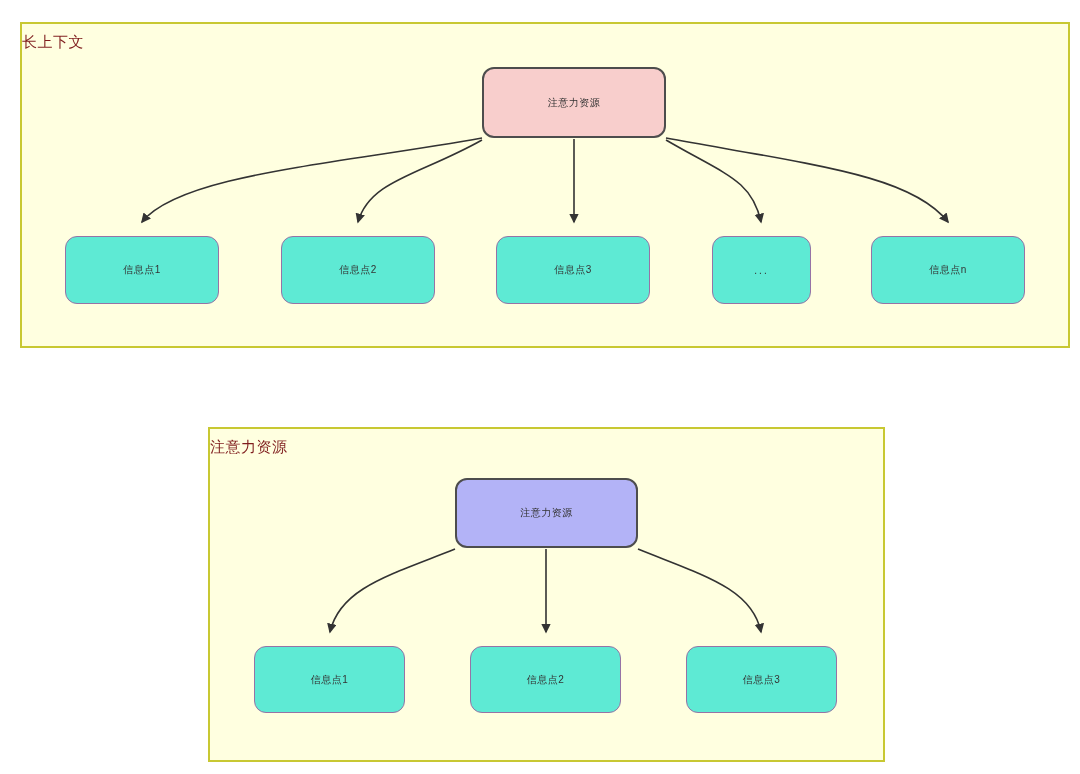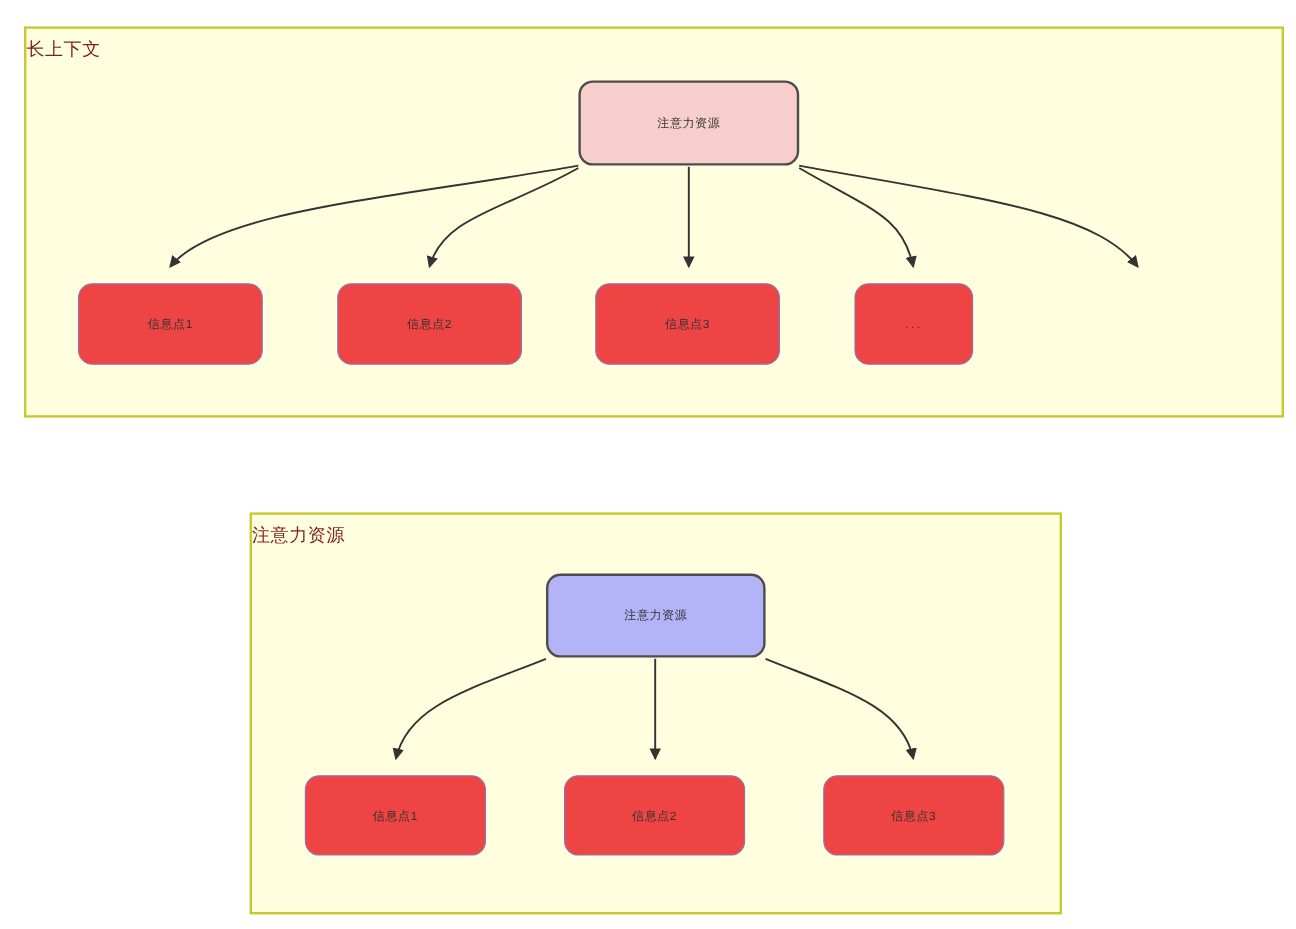--- a/index.html
+++ b/index.html
@@ -72,21 +72,21 @@
   }
   .node.root-pink {
     background: #f8cecc;
     border: 2px solid #4d4d4d;
   }
   .node.root-blue {
     background: #b3b3f7;
     border: 2px solid #4d4d4d;
   }
   .node.leaf {
-    background: #ef4444;
+    background: #5eead4;
     border: 1px solid #9673a6;
   }
   
   #node-attention-long { left: 482px; top: 67px;  width: 184px; height: 71px; }
   #node-long-1  { left: 65px;  top: 236px; width: 154px; height: 68px; }
   #node-long-2  { left: 281px; top: 236px; width: 154px; height: 68px; }
   #node-long-3  { left: 496px; top: 236px; width: 154px; height: 68px; }
   #node-long-4  { left: 712px; top: 236px; width: 99px;  height: 68px; }
   #node-long-5  { left: 871px; top: 236px; width: 154px; height: 68px; }
   
@@ -136,20 +136,21 @@
   <div class="node root-pink" id="node-attention-long">注意力资源</div>
 
   <div class="node leaf" id="node-long-1">信息点1</div>
 
   <div class="node leaf" id="node-long-2">信息点2</div>
 
   <div class="node leaf" id="node-long-3">信息点3</div>
 
   <div class="node leaf ellipsis-label" id="node-long-4">...</div>
 
+  <div class="node leaf" id="node-long-5">信息点n</div>
 
   <div class="node root-blue" id="node-attention-short">注意力资源</div>
 
   <div class="node leaf" id="node-short-1">信息点1</div>
 
   <div class="node leaf" id="node-short-2">信息点2</div>
 
   <div class="node leaf" id="node-short-3">信息点3</div>
 
 </div>

